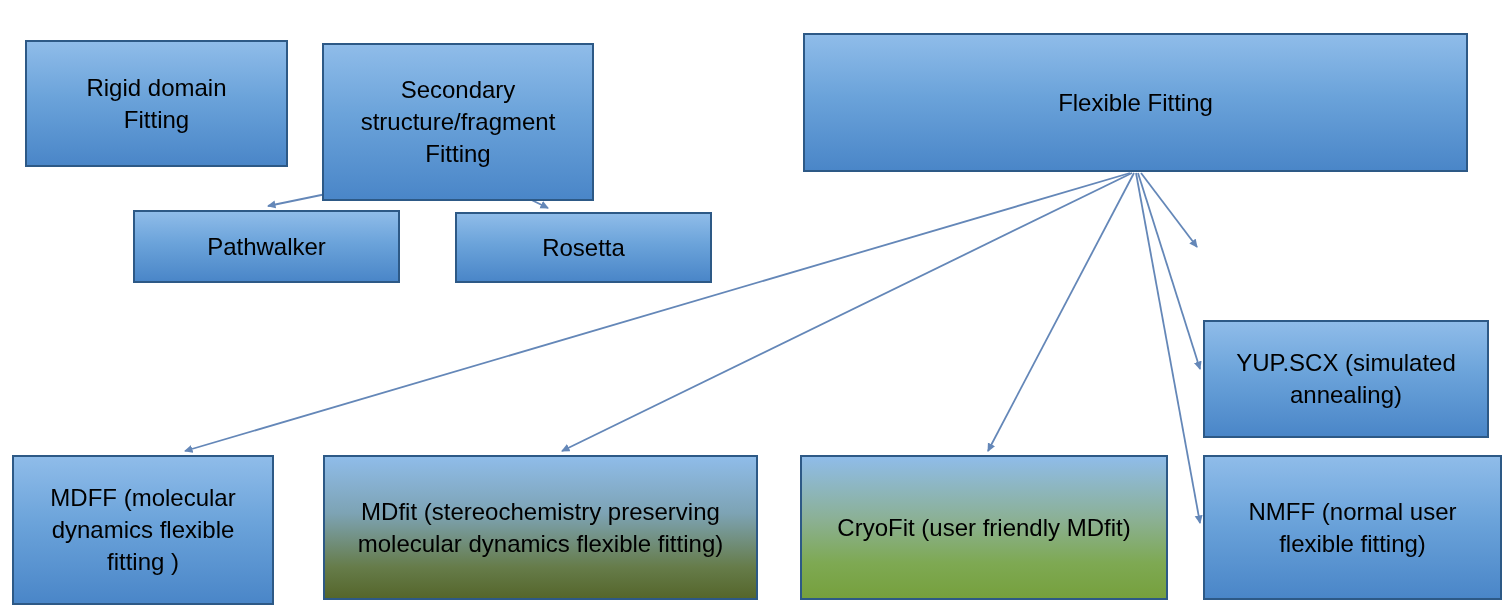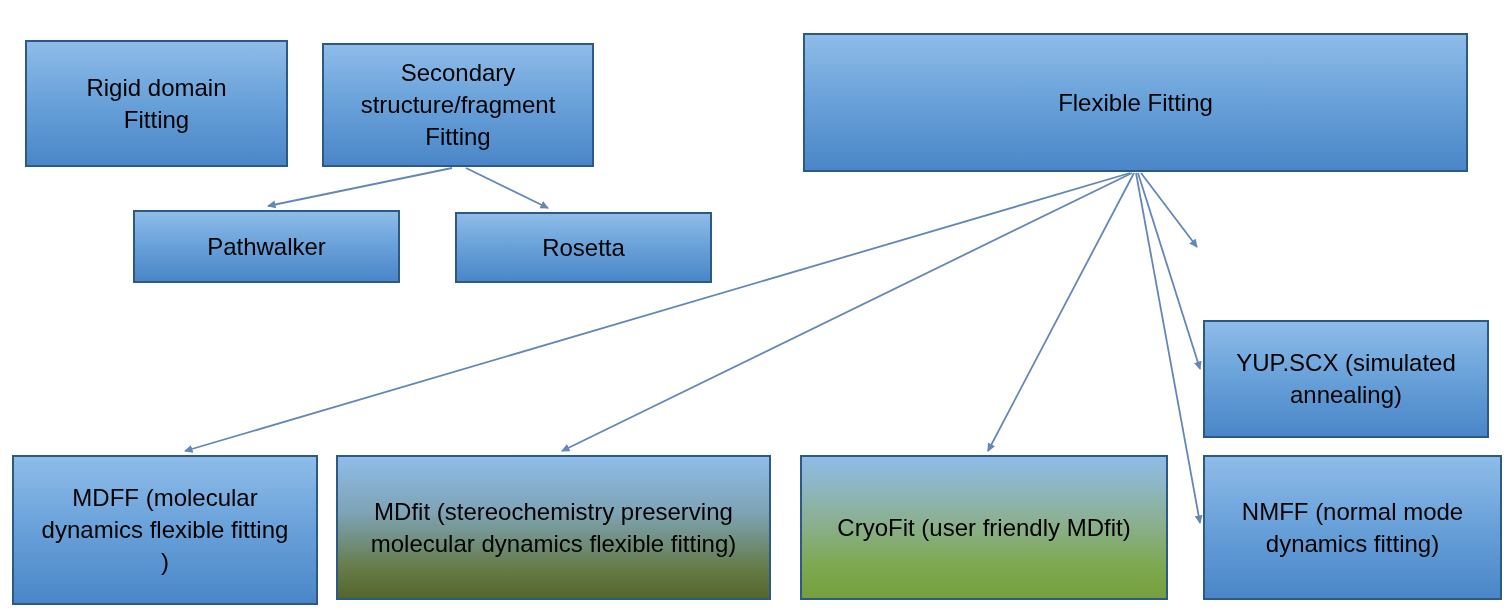--- a/index.html
+++ b/index.html
@@ -42,29 +42,29 @@
   .box.olive {
     background: linear-gradient(to bottom, #8fbce9 0%, #7da3b4 40%, #667c4a 78%, #55662b 100%);
   }
   .box.green {
     background: linear-gradient(to bottom, #8fbce9 0%, #8bb093 45%, #7ea953 75%, #76a03d 100%);
     text-align: right;
   }
 
   
   #node-rigid      { left: 25px;   top: 40px;  width: 263px; height: 127px; padding: 0 28px; }
-  #node-secondary  { left: 322px;  top: 43px;  width: 272px; height: 124px; padding: 0 30px; }
+  #node-secondary  { left: 322px;  top: 43px;  width: 272px; height: 158px; padding: 0 30px; }
   #node-flexible   { left: 803px;  top: 33px;  width: 665px; height: 139px; padding: 10px 30px; }
   #node-pathwalker { left: 133px;  top: 210px; width: 267px; height: 73px;  padding: 8px 20px; }
   #node-rosetta    { left: 423px;  top: 212px; width: 257px; height: 71px;  padding: 0 20px; margin-left: 32px; }
   #node-direx      { left: 1200px; top: 195px; width: 302px; height: 115px; padding: 0 30px; }
   #node-yupscx     { left: 1203px; top: 320px; width: 286px; height: 118px; padding: 8px 28px; }
   #node-nmff       { left: 1203px; top: 455px; width: 299px; height: 145px; padding: 0 24px; }
-  #node-mdff       { left: 12px;   top: 455px; width: 306px; height: 150px; padding: 0 26px; }
-  #node-mdfit      { left: 336px;  top: 455px; width: 435px; height: 145px; padding: 9px 18px; }
+  #node-mdff       { left: 12px;   top: 455px; width: 262px; height: 150px; padding: 0 26px; }
+  #node-mdfit      { left: 323px;  top: 455px; width: 435px; height: 145px; padding: 9px 18px; }
   #node-cryofit    { left: 800px;  top: 455px; width: 368px; height: 145px; padding: 0 28px; }
 </style>
 </head>
 <body>
 
 <div class="canvas">
 
   <svg class="arrows" viewBox="0 0 1512 610" xmlns="http://www.w3.org/2000/svg">
     <defs>
       <marker id="arrowhead" markerWidth="9" markerHeight="9" refX="7.5" refY="4" orient="auto" markerUnits="userSpaceOnUse">
@@ -102,21 +102,21 @@
   <div class="box" id="node-rosetta">
     <span class="lbl">Rosetta</span>
   </div>
 
 
   <div class="box" id="node-yupscx">
     <span class="lbl">YUP.SCX (simulated annealing)</span>
   </div>
 
   <div class="box" id="node-nmff">
-    <span class="lbl">NMFF (normal mode dynamics fitting)</span>
+    <span class="lbl">NMFF (normal user flexible fitting)</span>
   </div>
 
   <div class="box" id="node-mdff">
     <span class="lbl">MDFF (molecular dynamics flexible fitting )</span>
   </div>
 
   <div class="box olive" id="node-mdfit">
     <span class="lbl">MDfit (stereochemistry preserving molecular dynamics flexible fitting)</span>
   </div>
 

